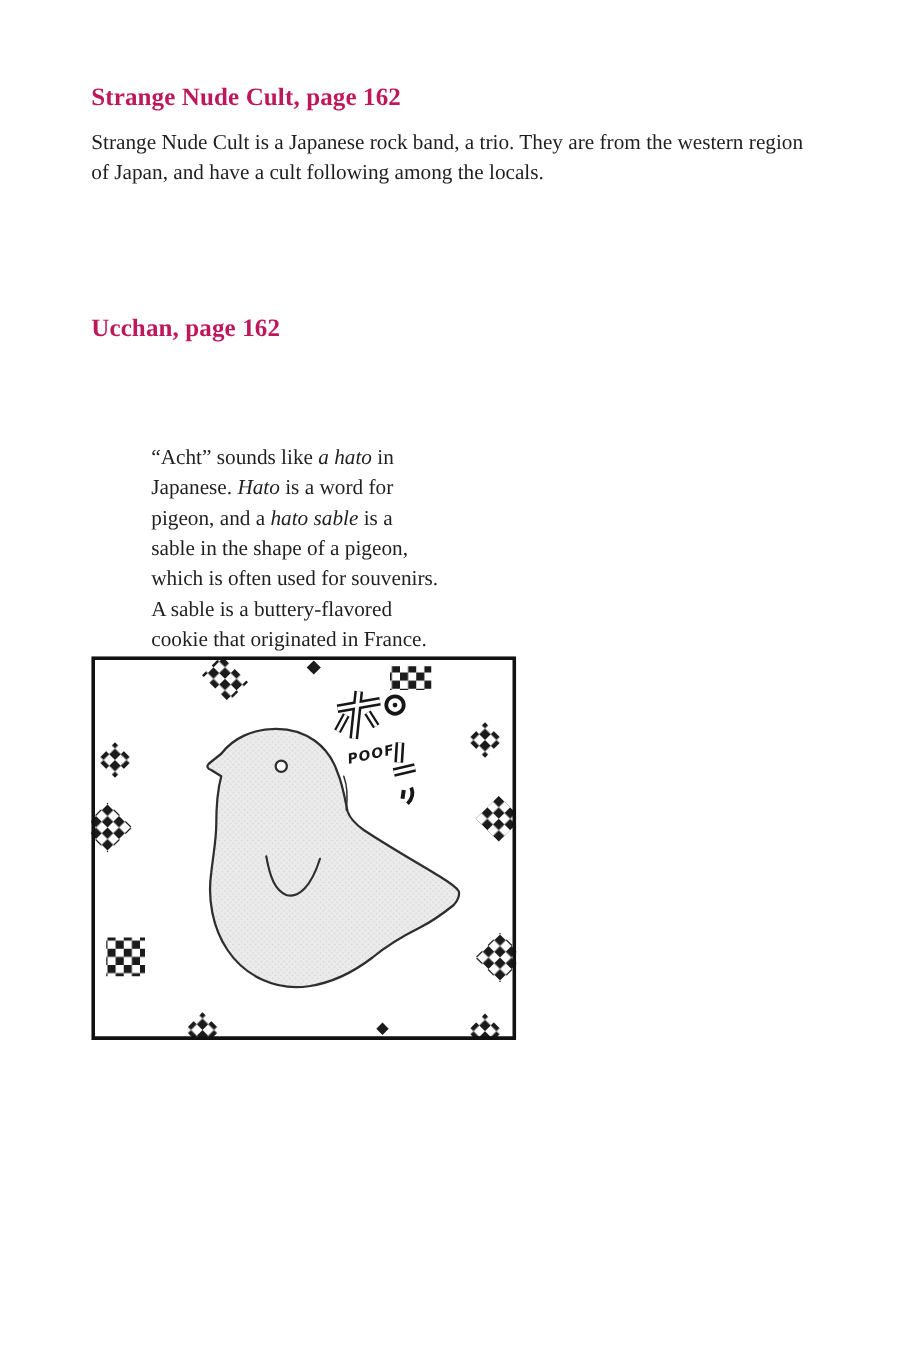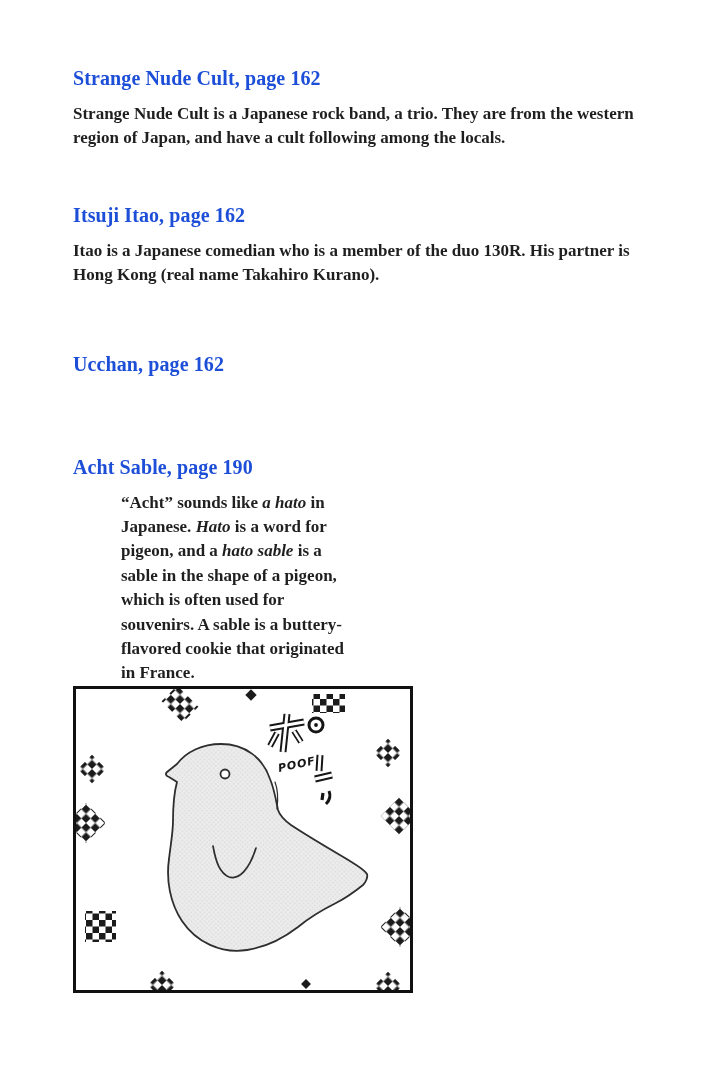--- a/index.html
+++ b/index.html
@@ -18,38 +18,37 @@
   .page {
     padding: 66px 0 0 73px;
     width: 584px;
     box-sizing: content-box;
   }
   h2.entry-heading {
     font-family: "Liberation Serif", "DejaVu Serif", serif;
     font-size: 20px;
     line-height: 24px;
     font-weight: 700;
-    color: #1d4ed8;
+    color: #be185d;
     margin: 0 0 12px 0;
     letter-spacing: 0.1px;
   }
   p.entry-body {
     font-size: 17px;
     line-height: 24.4px;
     margin: 0;
     width: 570px;
     color: #1f1f1f;
-    font-weight: bold;
   }
   p.entry-body em {
     font-style: italic;
   }
   section.entry { display: block; }
   .s2 { margin-top: 52px; }
-  .s3 { margin-top: 64px; }
+  .s3 { margin-top: 100px; }
   .s4 { margin-top: 79px; }
   .entry-acht {
     display: flex;
     align-items: flex-start;
   }
   .acht-text {
     width: 243px;
     flex: none;
     box-sizing: border-box;
     padding-right: 13px;
@@ -68,32 +67,27 @@
 </head>
 <body>
 
 <div class="page">
 
   <section class="entry s1">
     <h2 class="entry-heading">Strange Nude Cult, page 162</h2>
     <p class="entry-body"><span>Strange Nude Cult is a Japanese rock band, a trio. They are from the western region of Japan, and have a cult following among the locals.</span></p>
   </section>
 
-  <section class="entry s2">
-    <h2 class="entry-heading">Itsuji Itao, page 162</h2>
-    <p class="entry-body"><span>Itao is a Japanese comedian who is a member of the duo 130R. His partner is Hong Kong (real name Takahiro Kurano).</span></p>
-  </section>
 
   <section class="entry s3">
     <h2 class="entry-heading">Ucchan, page 162</h2>
   </section>
 
   <section class="entry s4 entry-acht">
     <div class="acht-text">
-      <h2 class="entry-heading">Acht Sable, page 190</h2>
       <p class="entry-body"><span>“Acht” sounds like </span><em>a hato</em><span> in Japanese. </span><em>Hato</em><span> is a word for pigeon, and a </span><em>hato sable</em><span> is a sable in the shape of a pigeon, which is often used for souvenirs. A sable is a buttery-flavored cookie that originated in France.</span></p>
     </div>
     <figure class="sable-figure">
       <svg width="340" height="307" viewBox="0 0 340 307" xmlns="http://www.w3.org/2000/svg" role="img" aria-label="Manga panel of a pigeon-shaped sable cookie surrounded by checkered diamond patterns">
         <defs>
           <pattern id="chk" width="13" height="13" patternUnits="userSpaceOnUse">
             <rect width="6.5" height="6.5" fill="#1b1b1b"></rect>
             <rect x="6.5" y="6.5" width="6.5" height="6.5" fill="#1b1b1b"></rect>
           </pattern>
           <pattern id="ht" width="4.5" height="4.5" patternUnits="userSpaceOnUse">

